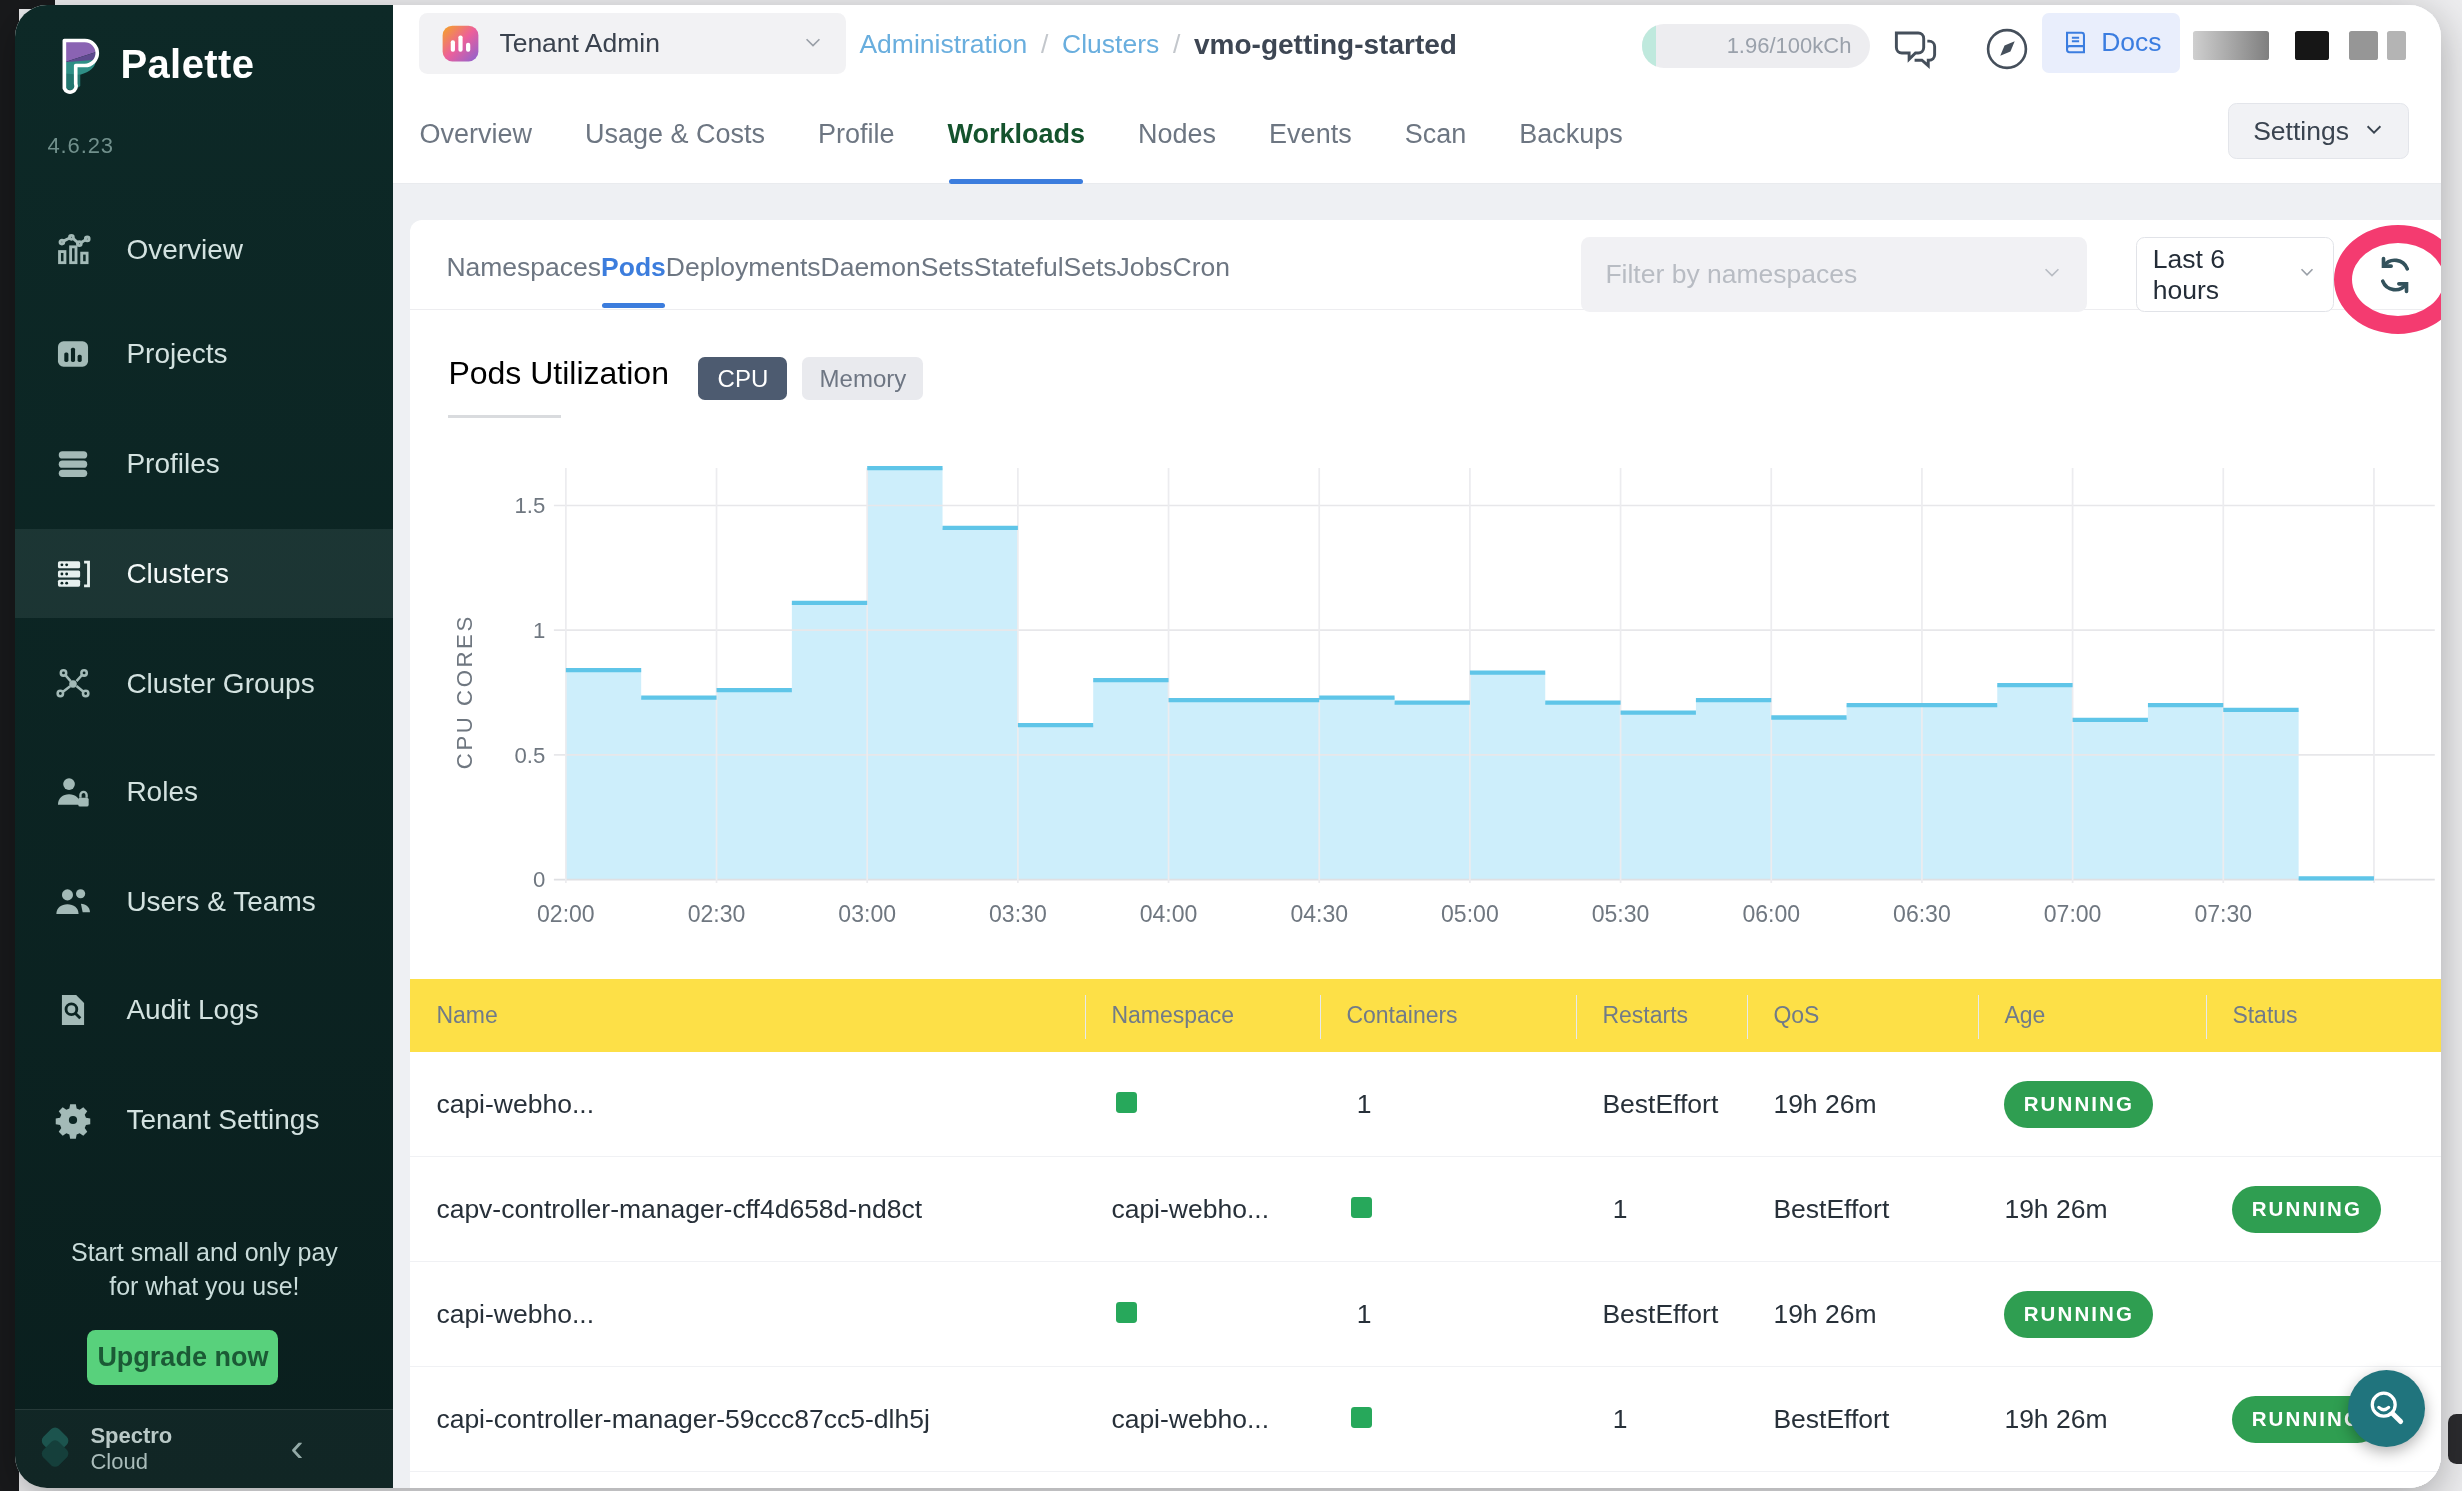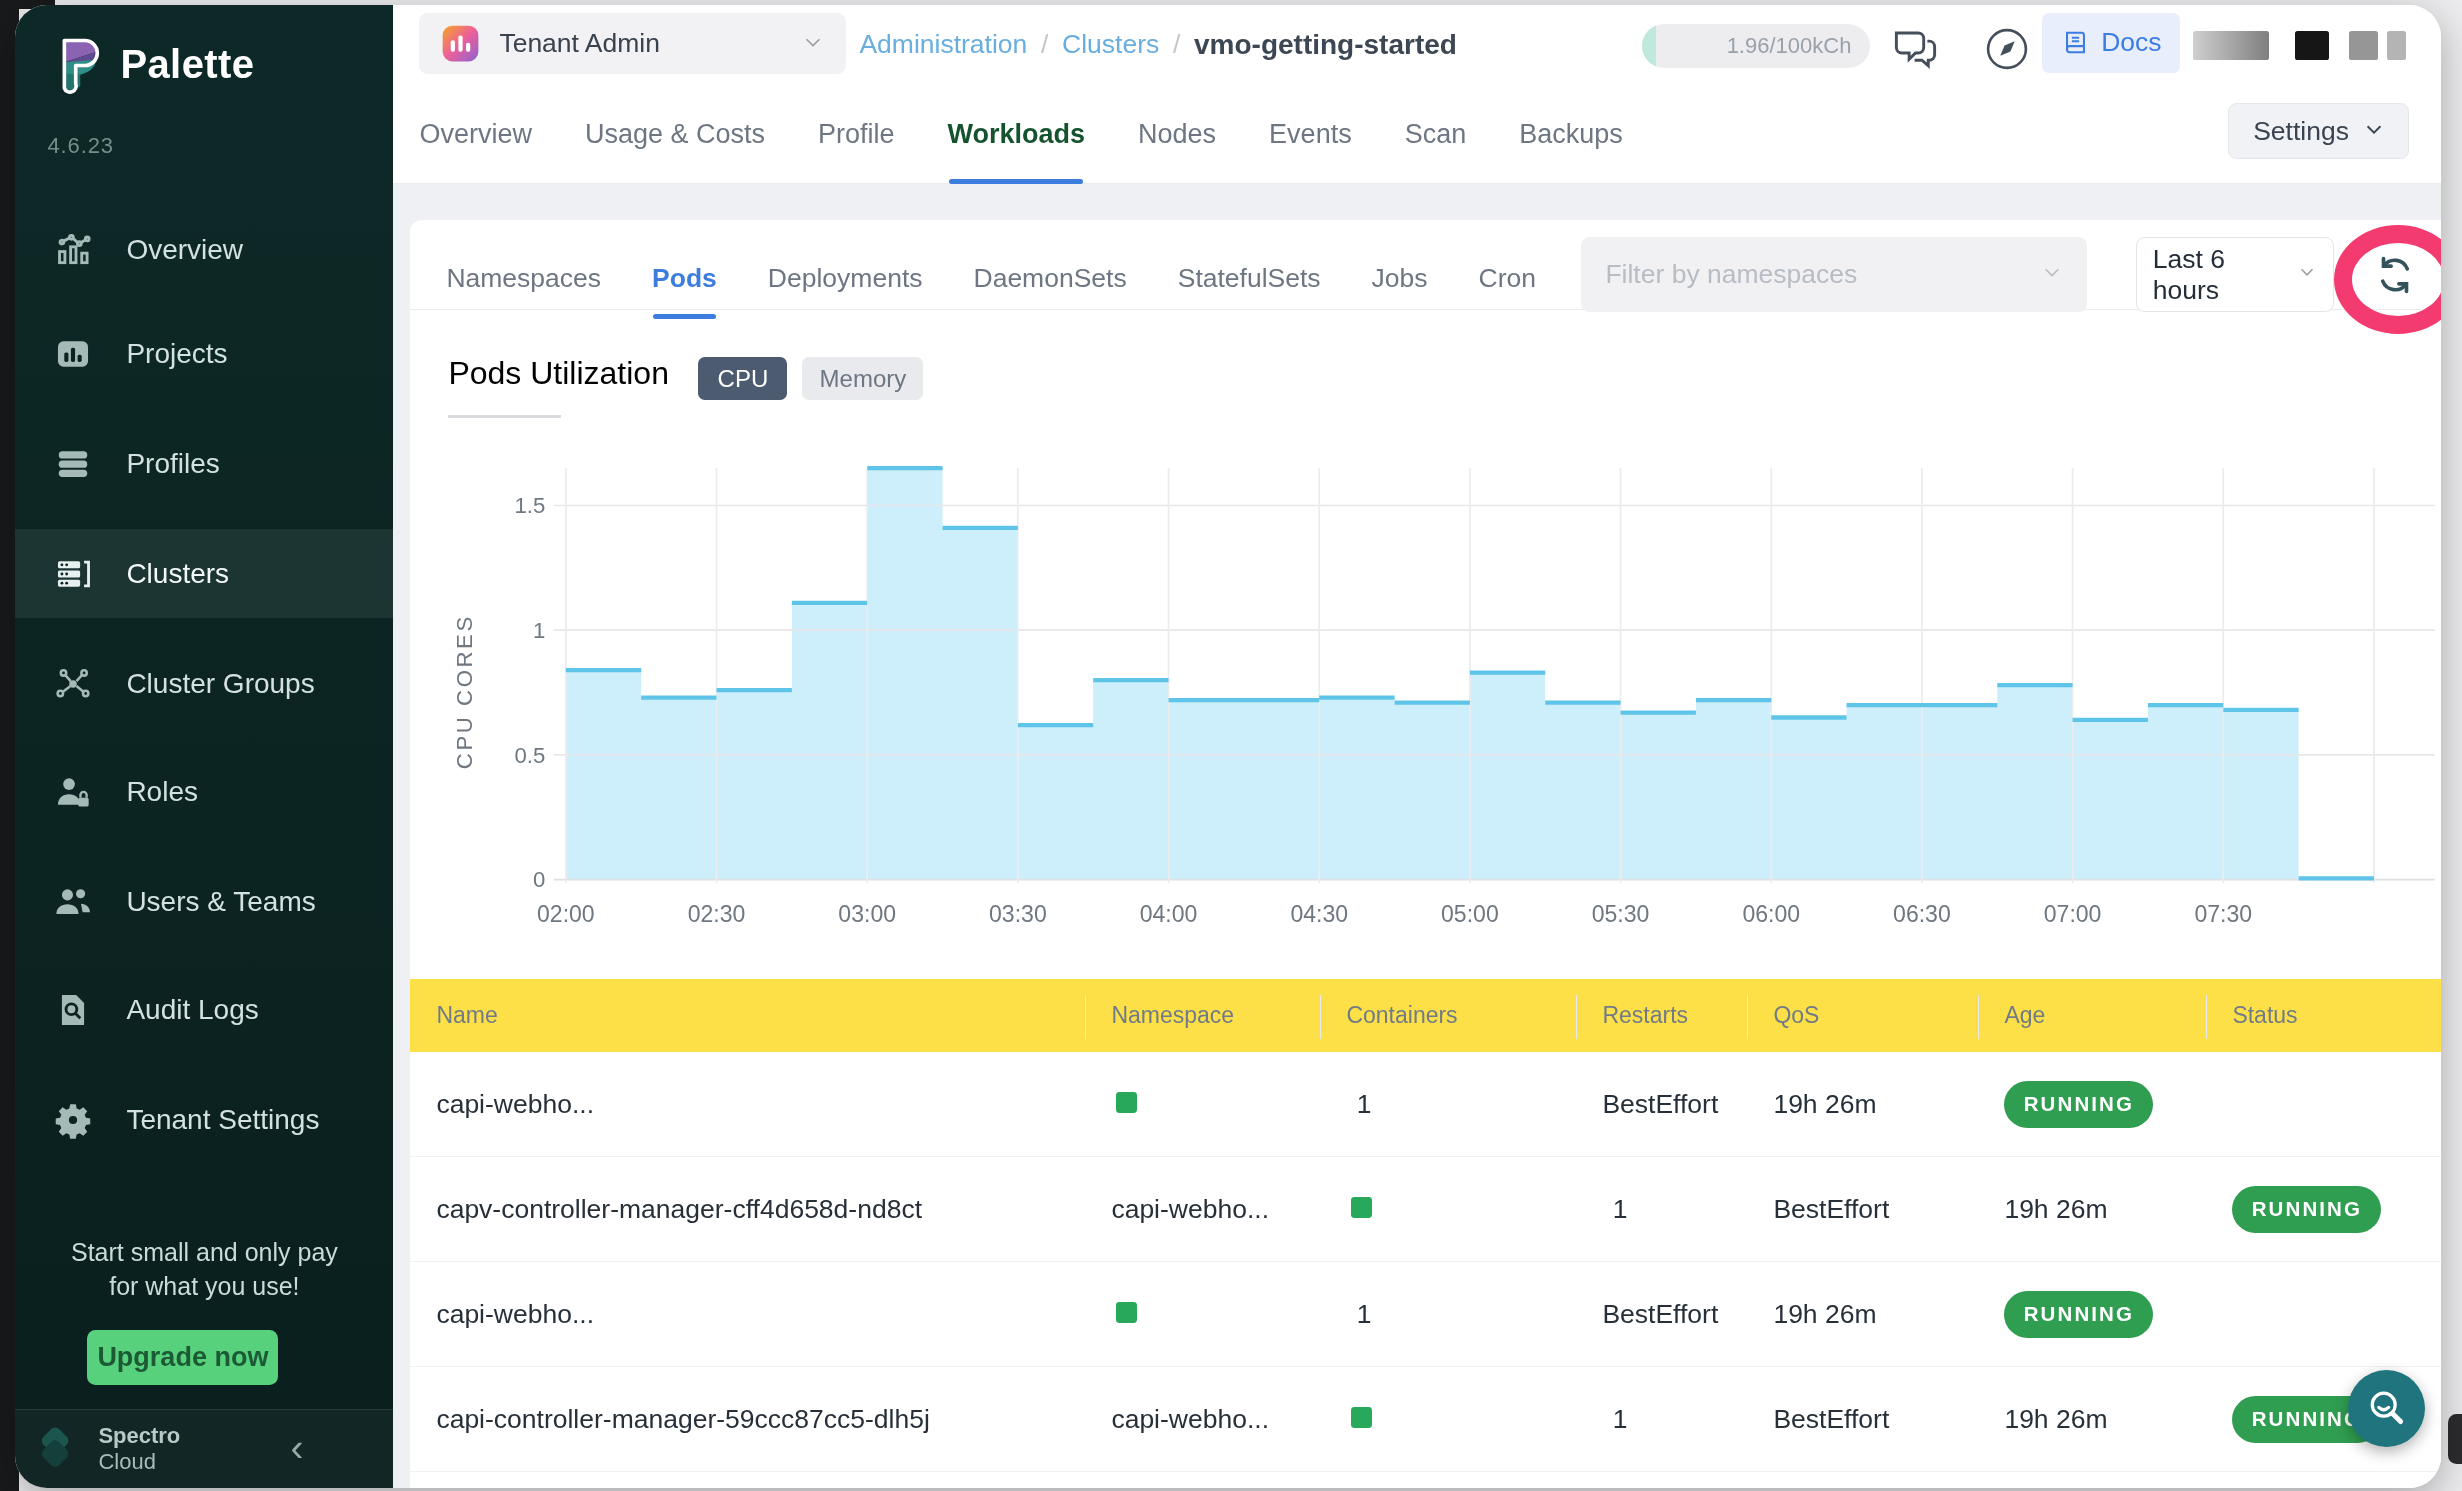--- a/index.html
+++ b/index.html
@@ -17,21 +17,21 @@
 #version{position:absolute;left:32px;top:128px;font-size:22px;color:#71908c;letter-spacing:0.9px}
 .nav-item{position:absolute;left:0;width:100%;height:89px;display:flex;align-items:center;padding-left:39px;gap:34px;font-size:28px;color:#d3e2e0;cursor:pointer}
 .nav-item.active{background:rgba(223,238,236,.08);color:#f3f9f8}
 .nav-item .ic{width:38px;height:38px;flex:0 0 38px;color:#a3bab7;display:inline-flex}
 .nav-item.active .ic{color:#e6f0ee}
 .ic svg{width:100%;height:100%}
 #promo{position:absolute;left:0;top:1230px;width:100%;text-align:center;font-size:25px;line-height:34px;color:#c9dcda}
 #upgrade-btn{position:absolute;left:72px;top:1325px;width:191px;height:55px;background:#58d17c;border-radius:8.5px;color:#1b5a35;font-size:27px;font-weight:bold;display:flex;align-items:center;justify-content:center;cursor:pointer}
 #sb-footer{position:absolute;left:0;right:0;bottom:0;height:79px;background:rgba(255,255,255,.03);border-top:0.9px solid rgba(255,255,255,.09);display:flex;align-items:center;padding-left:19px}
 #spectro-ic{width:44px;height:44px}
-#sb-footer .ft-text{margin-left:20px;font-size:22px;line-height:26px;color:#a9bcba}
+#sb-footer .ft-text{margin-left:12px;font-size:22px;line-height:26px;color:#a9bcba}
 #sb-footer .ft-text b{font-weight:bold;color:#b9c9c7}
 #collapse{position:absolute;left:275px;top:12px;font-size:39px;color:#93aaa7;line-height:51px;cursor:pointer}
 
 #main{position:relative;flex:1;background:#eef0f3}
 #main-header{position:absolute;left:0;top:0;right:0;height:179px;background:#fff;border-bottom:0.9px solid #e9ebee}
 #tenant-box{position:absolute;left:26px;top:7.7px;width:427px;height:61px;background:#f2f2f4;border-radius:8.5px;display:flex;align-items:center;padding:0 22px;gap:19px;cursor:pointer}
 #tenant-box .t-label{font-size:26.5px;color:#3a424e}
 #tenant-ic{width:39px;height:39px}
 .chev{color:#9aa0a8}
 .chev svg{width:22px;height:22px}
@@ -52,21 +52,21 @@
 #redact{position:absolute;left:1800px;top:26px;height:29px;display:flex;align-items:center}
 .rb{display:inline-block;height:29px;border-radius:2.6px}
 .rb0{width:76px}.rb1{width:34px;margin-left:26px}.rb2{width:29px;margin-left:19.7px}.rb3{width:19px;margin-left:8.5px}
 #tabs{position:absolute;left:26px;top:93px;height:86px;display:flex;gap:53px}
 .tab{position:relative;padding-top:20.5px;font-size:27px;color:#6d7682;cursor:pointer}
 .tab.active{color:#14532d;font-weight:bold}
 .tab.active::after{content:"";position:absolute;left:1.7px;right:1.7px;bottom:0;height:5.1px;border-radius:2.6px;background:#3c7ddd}
 #settings-btn{position:absolute;left:1835px;top:98px;width:181px;height:56px;background:#f1f2f5;border:0.9px solid #e3e5ea;border-radius:8.5px;display:flex;align-items:center;justify-content:center;gap:13.7px;font-size:26.5px;color:#3a4450;cursor:pointer}
 
 #card{position:absolute;left:17px;top:215px;right:0;bottom:0;background:#fff;border-radius:12px 0 0 0}
-#subtabs{position:absolute;left:36px;top:19px;height:80px;display:flex;gap:51px}
+#subtabs{position:absolute;left:36px;top:8px;height:80px;display:flex;}
 .subtab{position:relative;padding-top:24px;font-size:26.5px;color:#6d7682;cursor:pointer;white-space:nowrap}
 .subtab.active{color:#3c7ddd;font-weight:bold}
 .subtab.active::after{content:"";position:absolute;left:0.9px;right:0.9px;bottom:0;height:5.1px;border-radius:2.6px;background:#3c7ddd}
 #subtab-divider{position:absolute;left:0;top:89px;right:0;height:0.9px;background:#ededf0}
 #ns-filter{position:absolute;left:1171px;top:17px;width:506px;height:75px;background:#f1f1f4;border-radius:8.5px;display:flex;align-items:center;justify-content:space-between;padding:0 24px;font-size:26.5px;color:#b8bcc3;cursor:text}
 #time-select{position:absolute;left:1726px;top:17px;width:198px;height:75px;background:#fff;border:0.9px solid #e1e3e8;border-radius:8.5px;display:flex;align-items:center;padding:0 15.4px;gap:10.3px;font-size:26.5px;color:#242d38;cursor:pointer}
 #refresh-btn{position:absolute;left:1962px;top:32px;width:46px;height:46px;color:#33525c;cursor:pointer}
 #refresh-btn svg{width:100%;height:100%}
 #annotation{position:absolute;left:1924px;top:5.1px;width:128px;height:109px;border:18px solid #f43b70;border-radius:50%;z-index:40;pointer-events:none}
 #chart-title{position:absolute;left:38px;top:135px;font-size:32px;color:#000000;font-weight:500}

